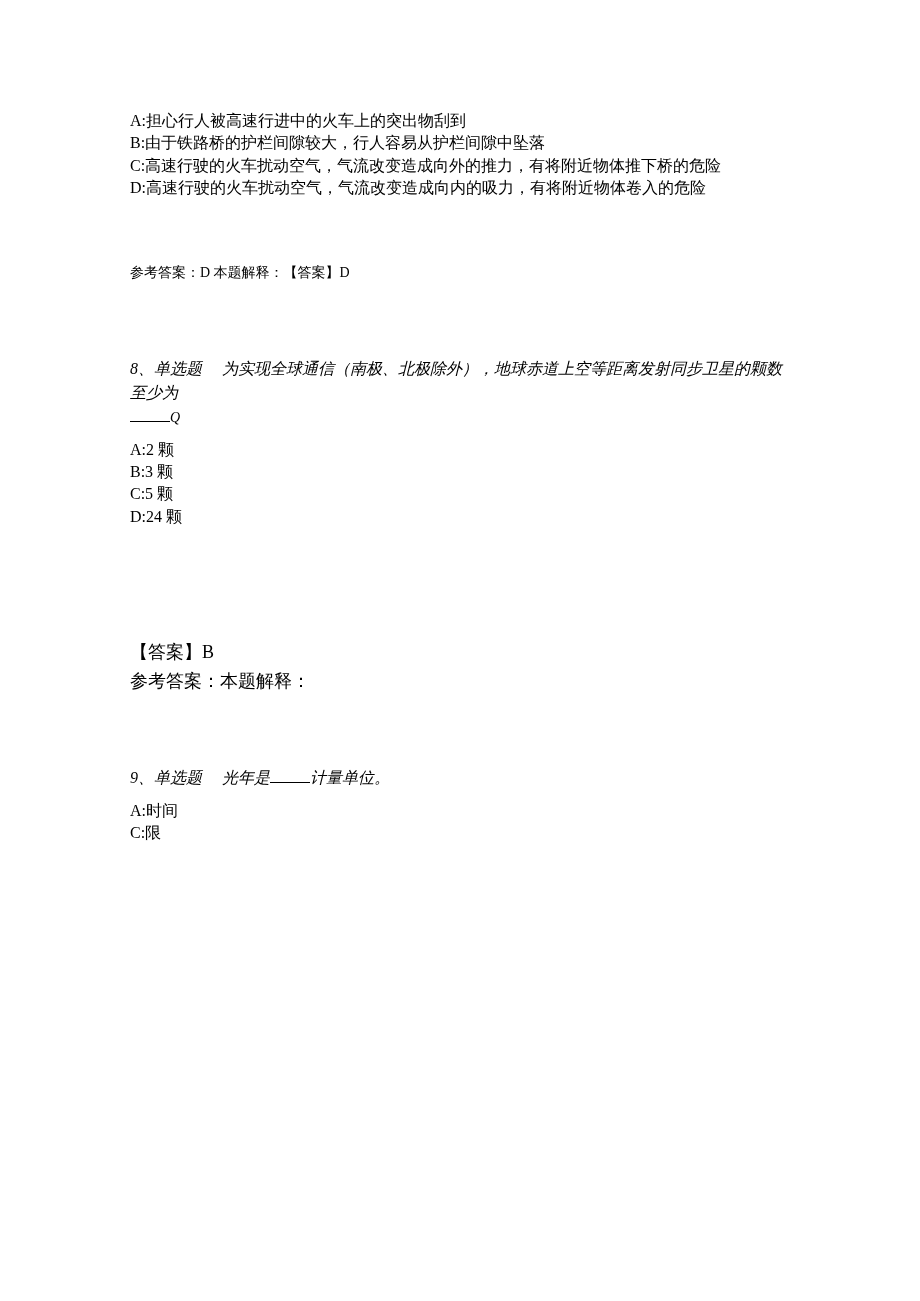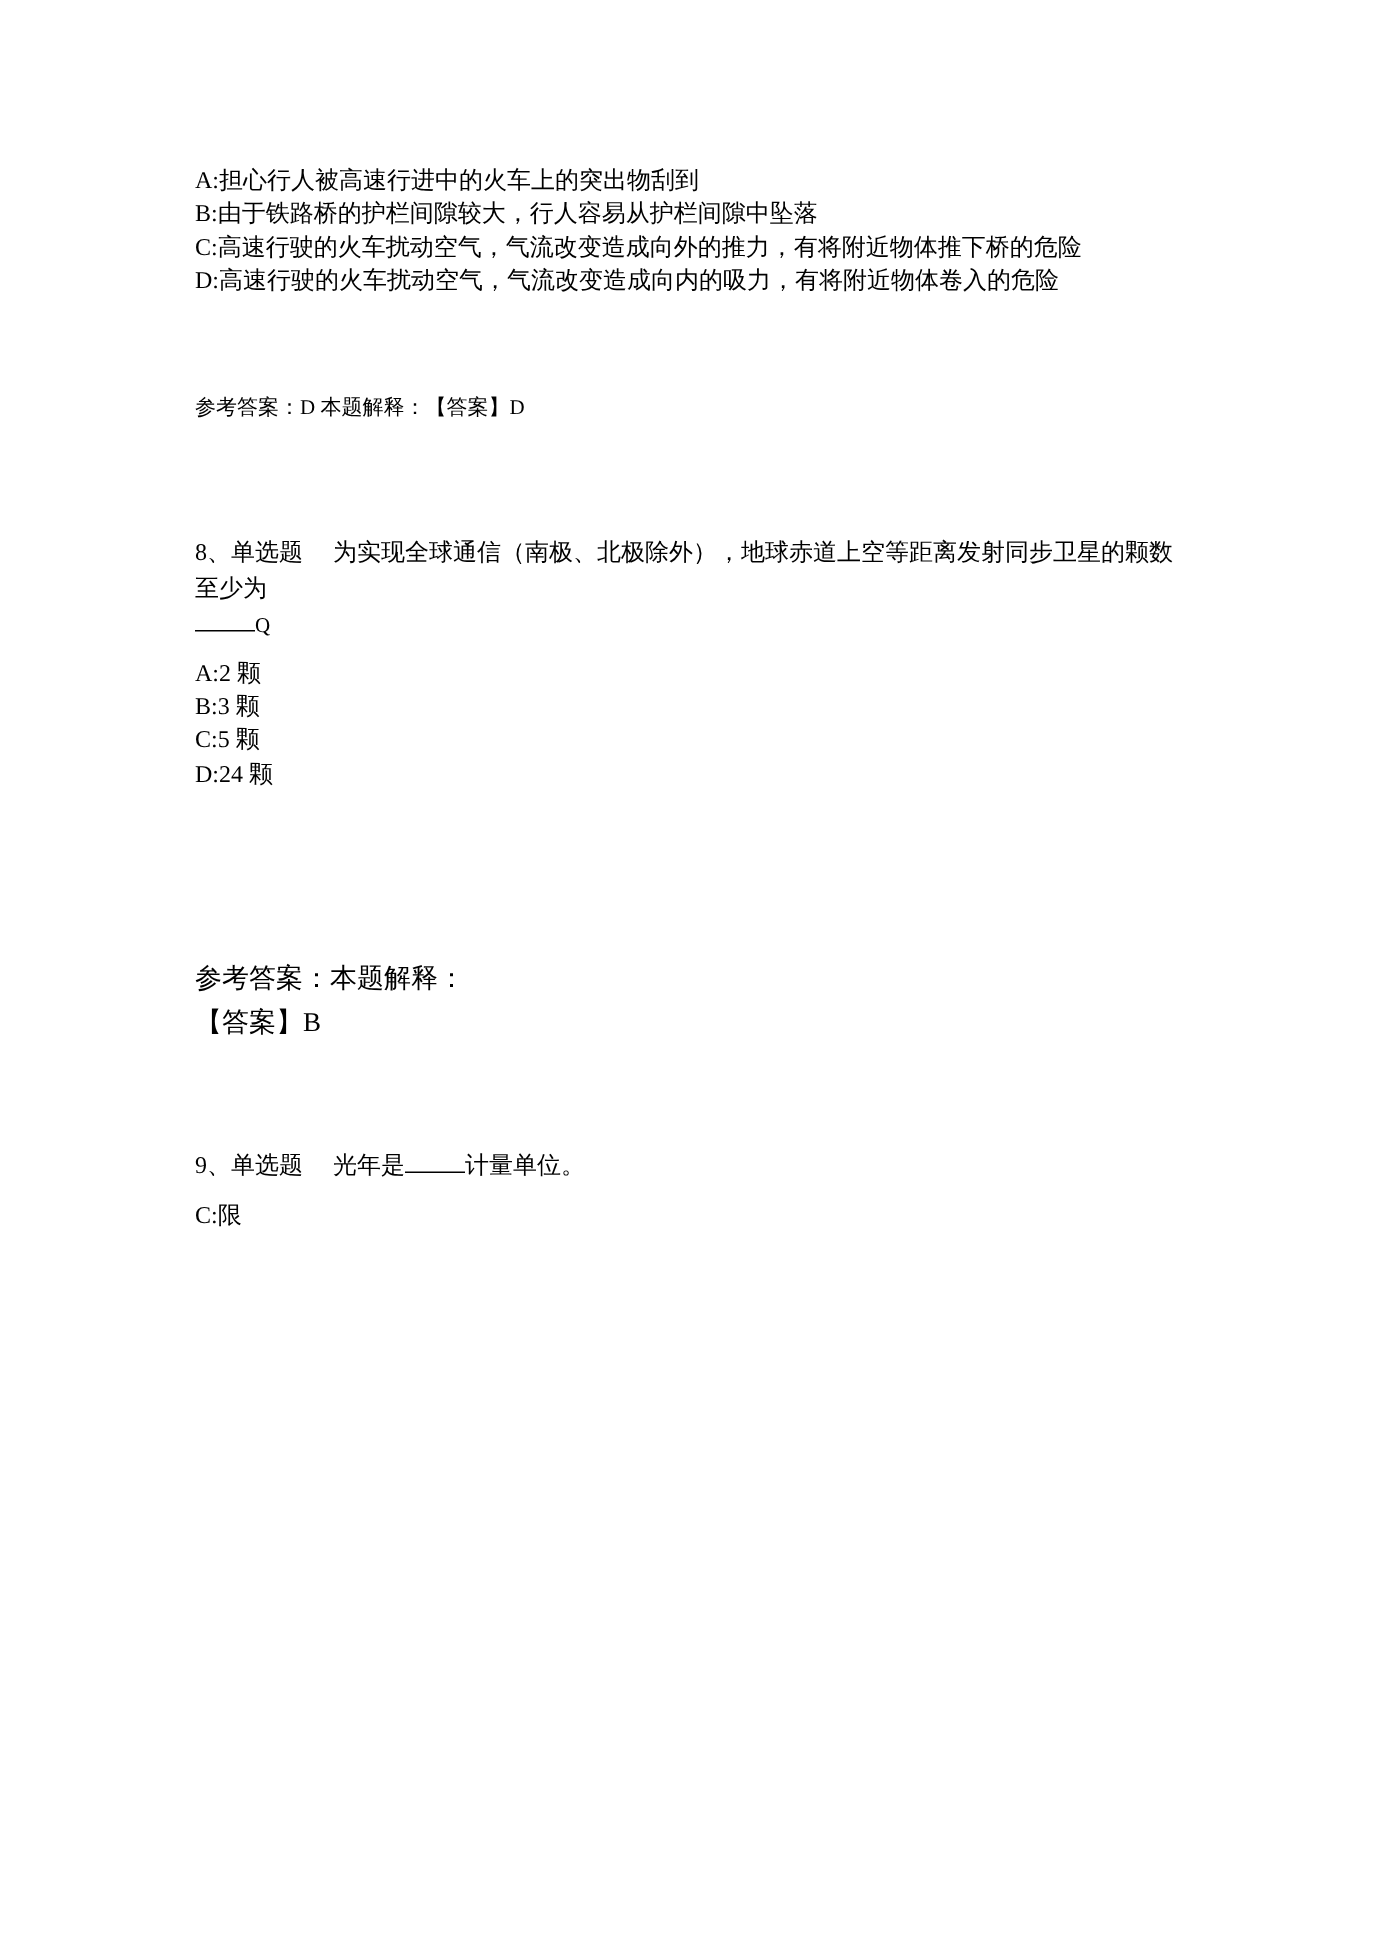--- a/index.html
+++ b/index.html
@@ -30,20 +30,21 @@
     }
     .answer-line-q8 {
       font-size: 18px;
       line-height: 1.6;
     }
     .answer-block-q8 {
       margin-bottom: 70px;
     }
     .question-block {
       margin-bottom: 10px;
+      font-style: italic;
     }
     .question-text {
       line-height: 1.5;
     }
     .q-type {
       display: inline-block;
       margin-right: 20px;
     }
     .blank {
       display: inline-block;
@@ -84,25 +85,26 @@
 </div>
 
 <div class="q8-options">
   <div class="option-line">A:2 颗</div>
   <div class="option-line">B:3 颗</div>
   <div class="option-line">C:5 颗</div>
   <div class="option-line">D:24 颗</div>
 </div>
 
 <div class="answer-block-q8">
+  <div class="answer-line-q8">【答案】B</div>
   <div class="answer-line-q8">参考答案：本题解释：</div>
-  <div class="answer-line-q8">【答案】B</div>
 </div>
 
 <div class="question-block">
   <div class="question-text">
     <span>9、</span><span class="q-type">单选题</span><span>光年是</span><span class="blank"></span><span>计量单位。</span>
   </div>
 </div>
 
 <div class="q9-options">
+  <div class="option-line">A:时间</div>
   <div class="option-line">C:限</div>
 </div>
 
 </body></html>

